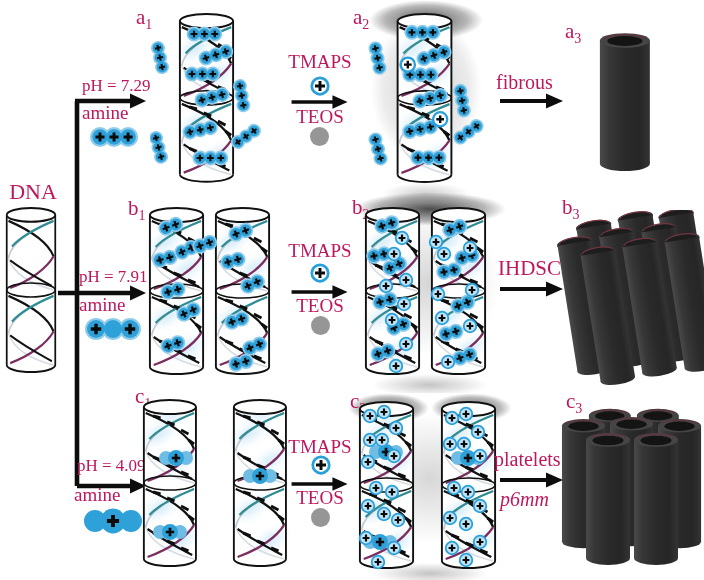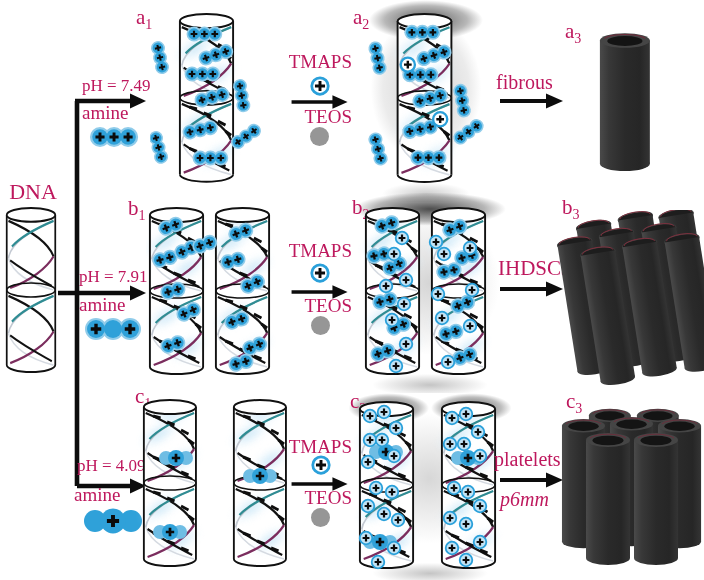--- a/index.html
+++ b/index.html
@@ -4,21 +4,21 @@
 <style>
   html,body{margin:0;padding:0;background:#fff;}
   .canvas{position:relative;width:704px;height:580px;background:#fff;overflow:hidden;
           font-family:"Liberation Serif",serif;color:#0d0d0d;}
   .abs{position:absolute;}
   .lbl{position:absolute;white-space:nowrap;color:#be185d;line-height:1.05;font-family:Liberation Serif, serif;}
   .stage{font-size:21px;}
   .stage sub{font-size:14px;}
   .ph{font-size:17px;}
   .amine{font-size:19px;}
-  .reagent{font-size:19px;text-align:right;}
+  .reagent{font-size:19px;text-align:center;}
   .prod{font-size:20px;}
   .italic{font-style:italic;}
   .shadow{position:absolute;pointer-events:none;}
   #shadow-a2{left:354px;top:0;width:144px;height:202px;
     background:
       radial-gradient(52% 13% at 50% 10%, rgba(58,58,58,.85), rgba(105,105,105,.48) 55%, transparent 76%),
       radial-gradient(48% 45% at 50% 44%, rgba(145,145,145,.42), rgba(165,165,165,.22) 62%, transparent 80%),
       radial-gradient(38% 7% at 50% 96%, rgba(130,130,130,.40), transparent 80%);}
   #shadow-b2{left:344px;top:193px;width:172px;height:200px;
     background:
@@ -170,21 +170,21 @@
     <polygon points="130,285.5 130,300.5 146,293" fill="#0c0c0c"></polygon>
     <path d="M77,486 H130" stroke="#0c0c0c" stroke-width="4.6"></path>
     <polygon points="130,478.5 130,493.5 146,486" fill="#0c0c0c"></polygon>
   </svg>
 
   <div class="lbl" style="left:6px;top:180px;width:54px;text-align:center;font-size:22px">DNA</div>
   <svg class="abs" style="left:5px;top:206px" width="52" height="168" viewBox="0 0 60 170" preserveAspectRatio="none">
     <use href="#cylPlain"></use>
   </svg>
 
-  <div class="lbl ph" style="left:82px;top:77px">pH = 7.49</div>
+  <div class="lbl ph" style="left:82px;top:77px">pH = 7.29</div>
   <div class="lbl amine" style="left:82px;top:103px">amine</div>
   <svg class="abs" style="left:85px;top:123px" width="58" height="28" viewBox="0 0 58 28">
     <use href="#amineA" transform="translate(15,14) scale(1.08)"></use>
   </svg>
 
   <div class="lbl ph" style="left:79px;top:268px">pH = 7.91</div>
   <div class="lbl amine" style="left:79px;top:295px">amine</div>
   <svg class="abs" style="left:82px;top:314px" width="62" height="30" viewBox="0 0 62 30">
     <g transform="translate(14,15)">
       <circle cx="0" cy="0" r="11" fill="#90CCEA"></circle>

